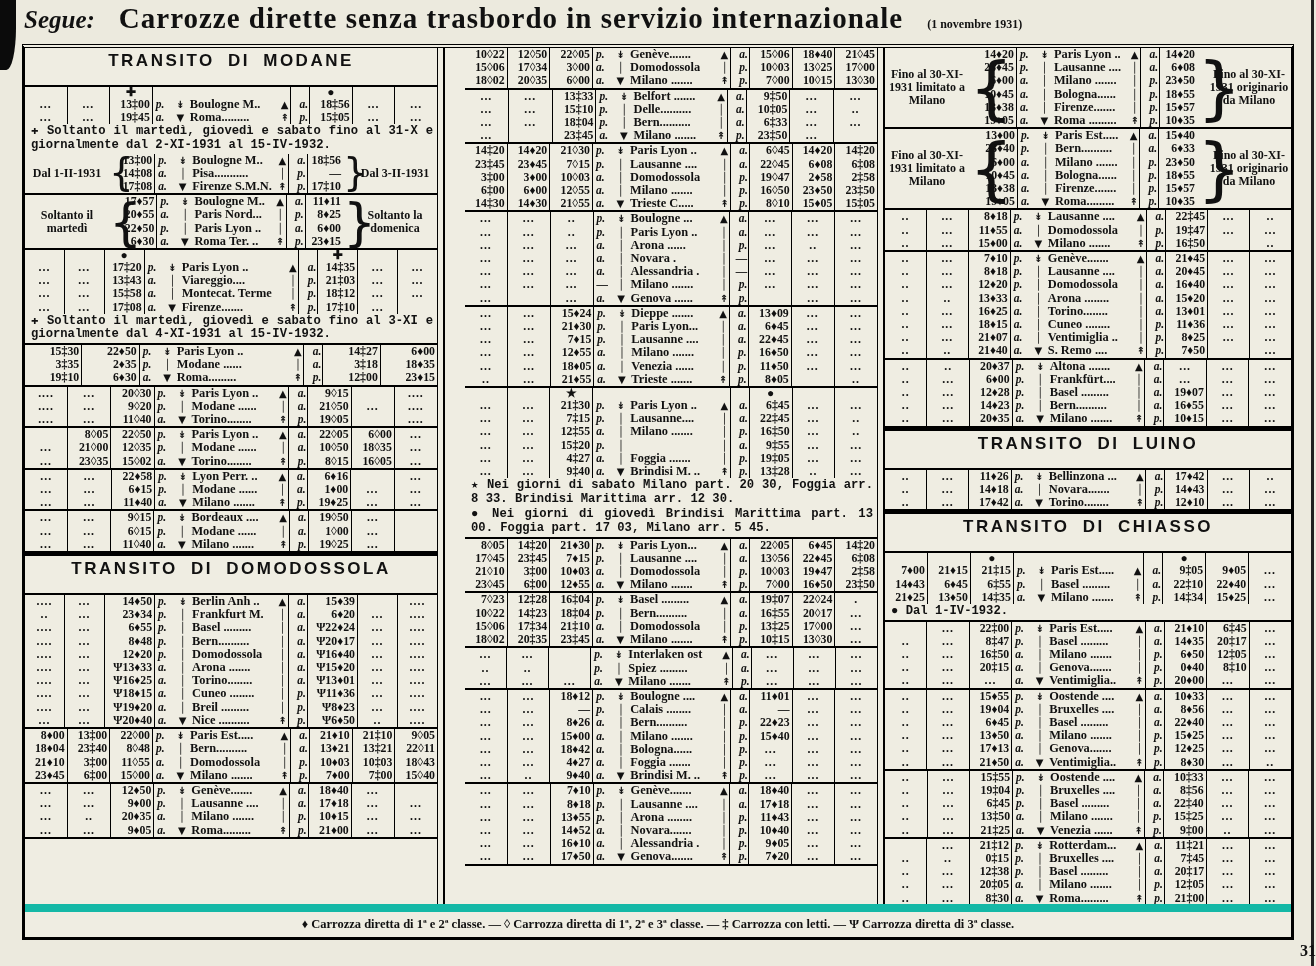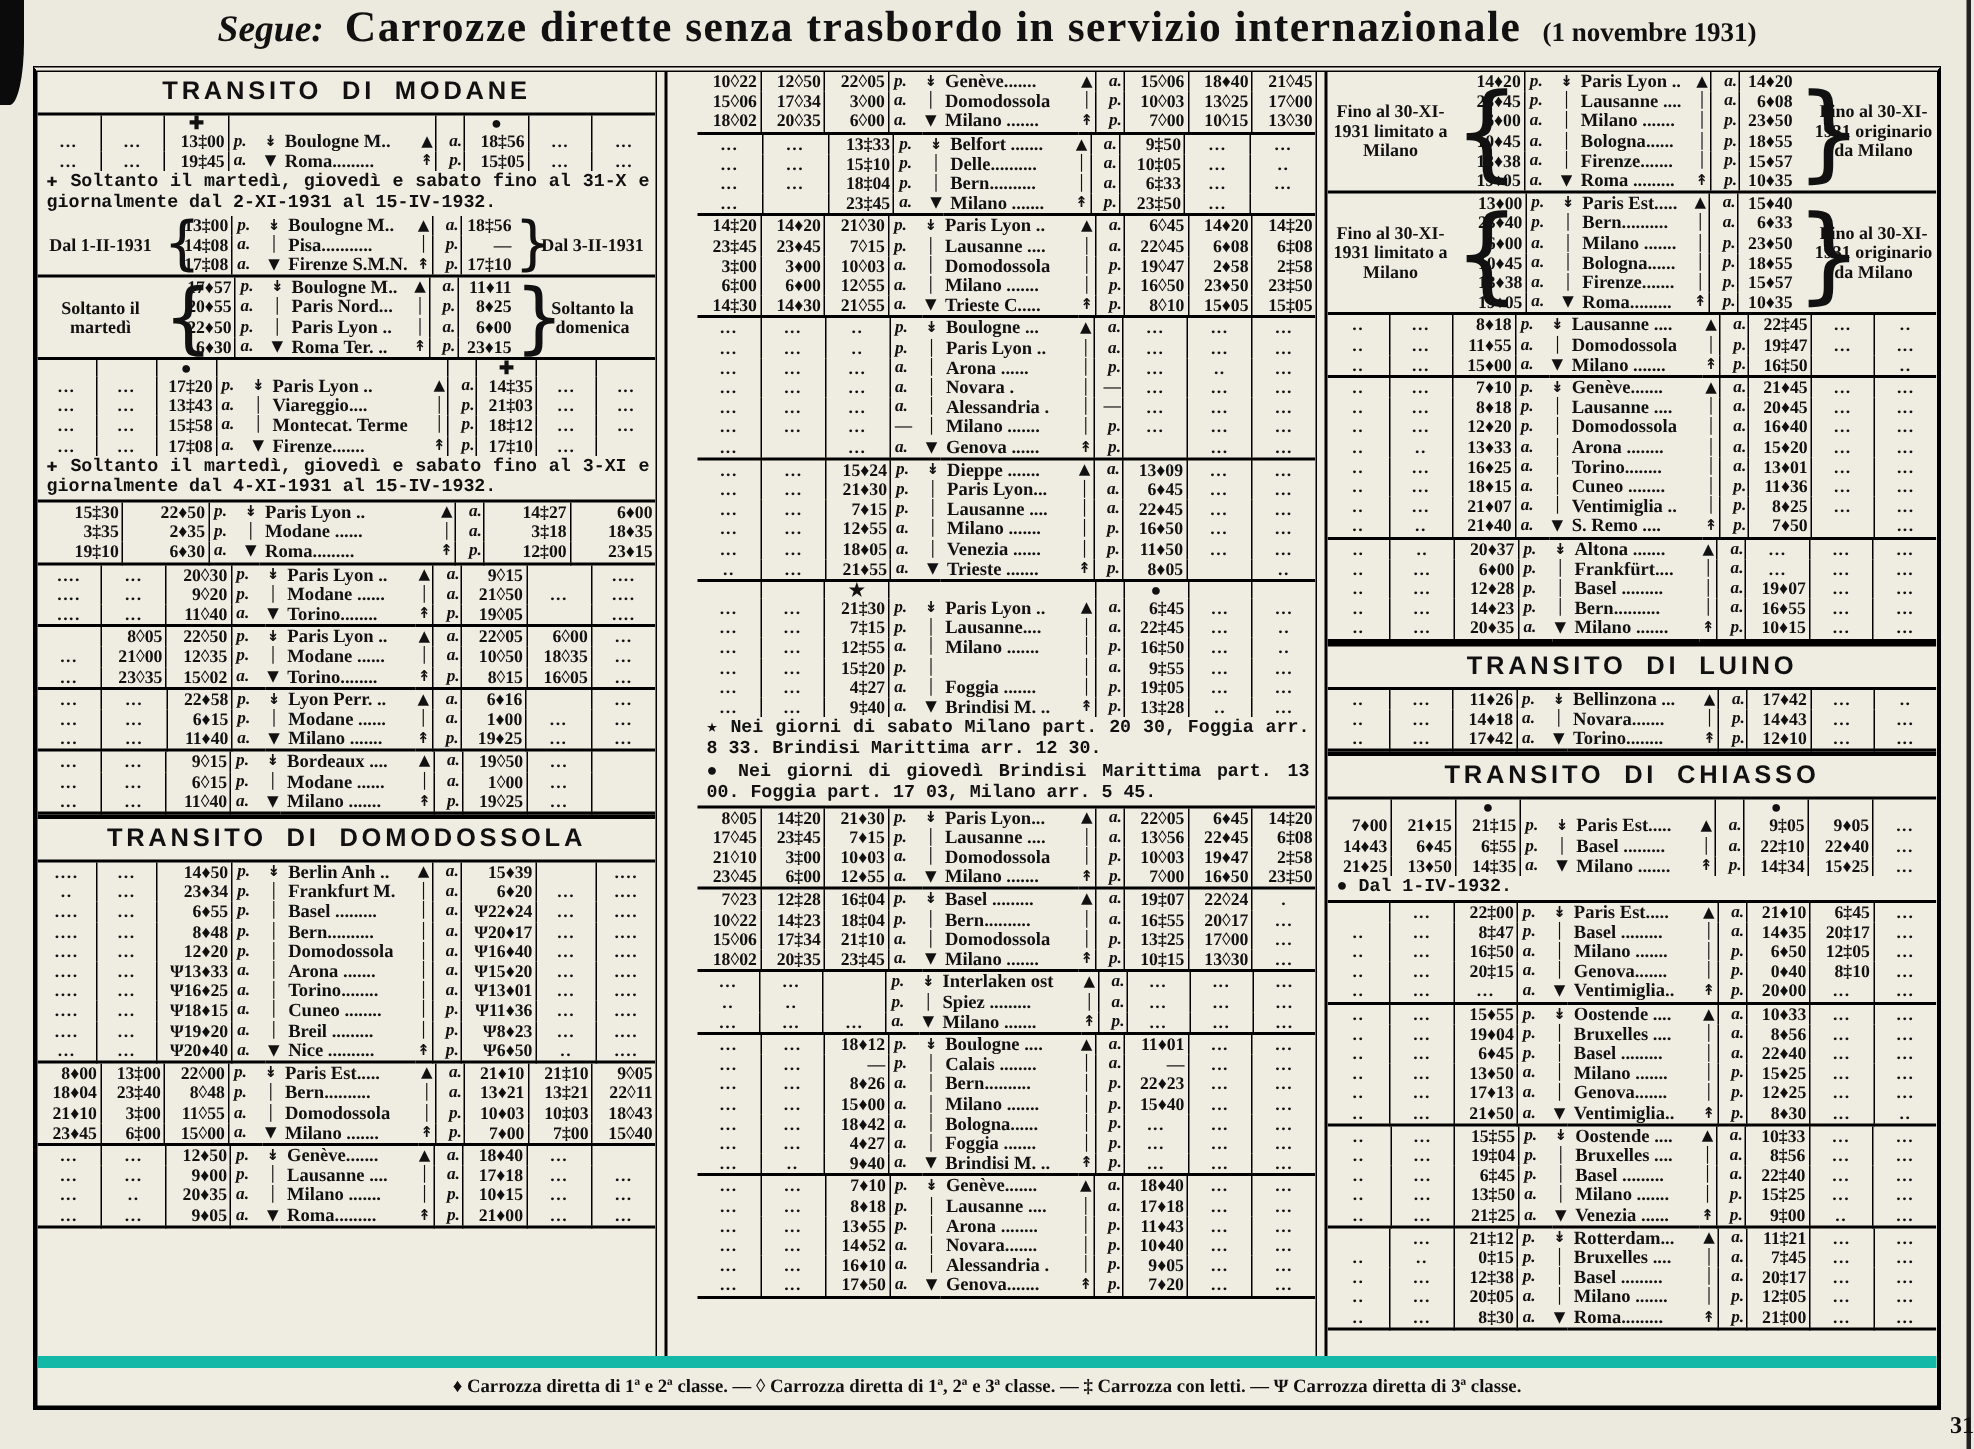--- a/index.html
+++ b/index.html
@@ -11,25 +11,25 @@
   }
   #paper{
     position:absolute;inset:0;background:#eceade;
   }
   
   .smudge-tl{position:absolute;left:0;top:0;width:16px;height:70px;background:#0b0b0b;border-radius:0 0 60% 0;}
   .edge-r{position:absolute;right:2px;top:0;width:3px;height:966px;background:#222;}
   
   #hdr{
     position:absolute;left:24px;top:2px;width:1268px;height:40px;
-    display:flex;align-items:baseline;justify-content:center;gap:14px;white-space:nowrap;
+    display:flex;align-items:baseline;gap:24px;white-space:nowrap;
   }
   #hdr .segue{font-style:italic;font-weight:bold;font-size:25px;}
   #hdr .title{font-weight:bold;font-size:29px;letter-spacing:1px;}
-  #hdr .date{font-weight:bold;font-size:18px;}
+  #hdr .date{font-weight:bold;font-size:12px;}
   
   #frame{
     position:absolute;left:22px;top:44px;width:1272px;height:896px;
     border:3px solid #000;border-top:4px double #000;background:#efede2;
     box-sizing:border-box;
   }
   #cols{
     position:absolute;left:0;right:0;top:0;bottom:25px;
     display:flex;overflow:hidden;
   }
@@ -44,21 +44,21 @@
     display:flex;align-items:center;justify-content:center;
     font-weight:bold;font-size:12.5px;white-space:nowrap;overflow:hidden;
   }
   #pageno{
     position:absolute;right:0;top:942px;font-weight:bold;font-size:16px;
   }
   
   .heading{
     font-family:"Liberation Sans","DejaVu Sans",sans-serif;
     font-weight:bold;font-size:17px;letter-spacing:2.5px;word-spacing:6px;
-    text-align:center;padding:3px 0 4px 0;
+    text-align:center;padding:3px 0 14px 0;
     border-bottom:2px solid #000;border-top:3px solid #000;
   }
   .tcol .heading:first-child{border-top:none;}
   .rule{border-bottom:2px solid #000;}
   .note{
     font-weight:bold;font-size:12.2px;line-height:13.6px;
     padding:1px 4px 1px 6px;text-align:justify;font-family:Liberation Mono, monospace;
   }
   .blockwrap{display:flex;align-items:center;}
   .sidenote{

